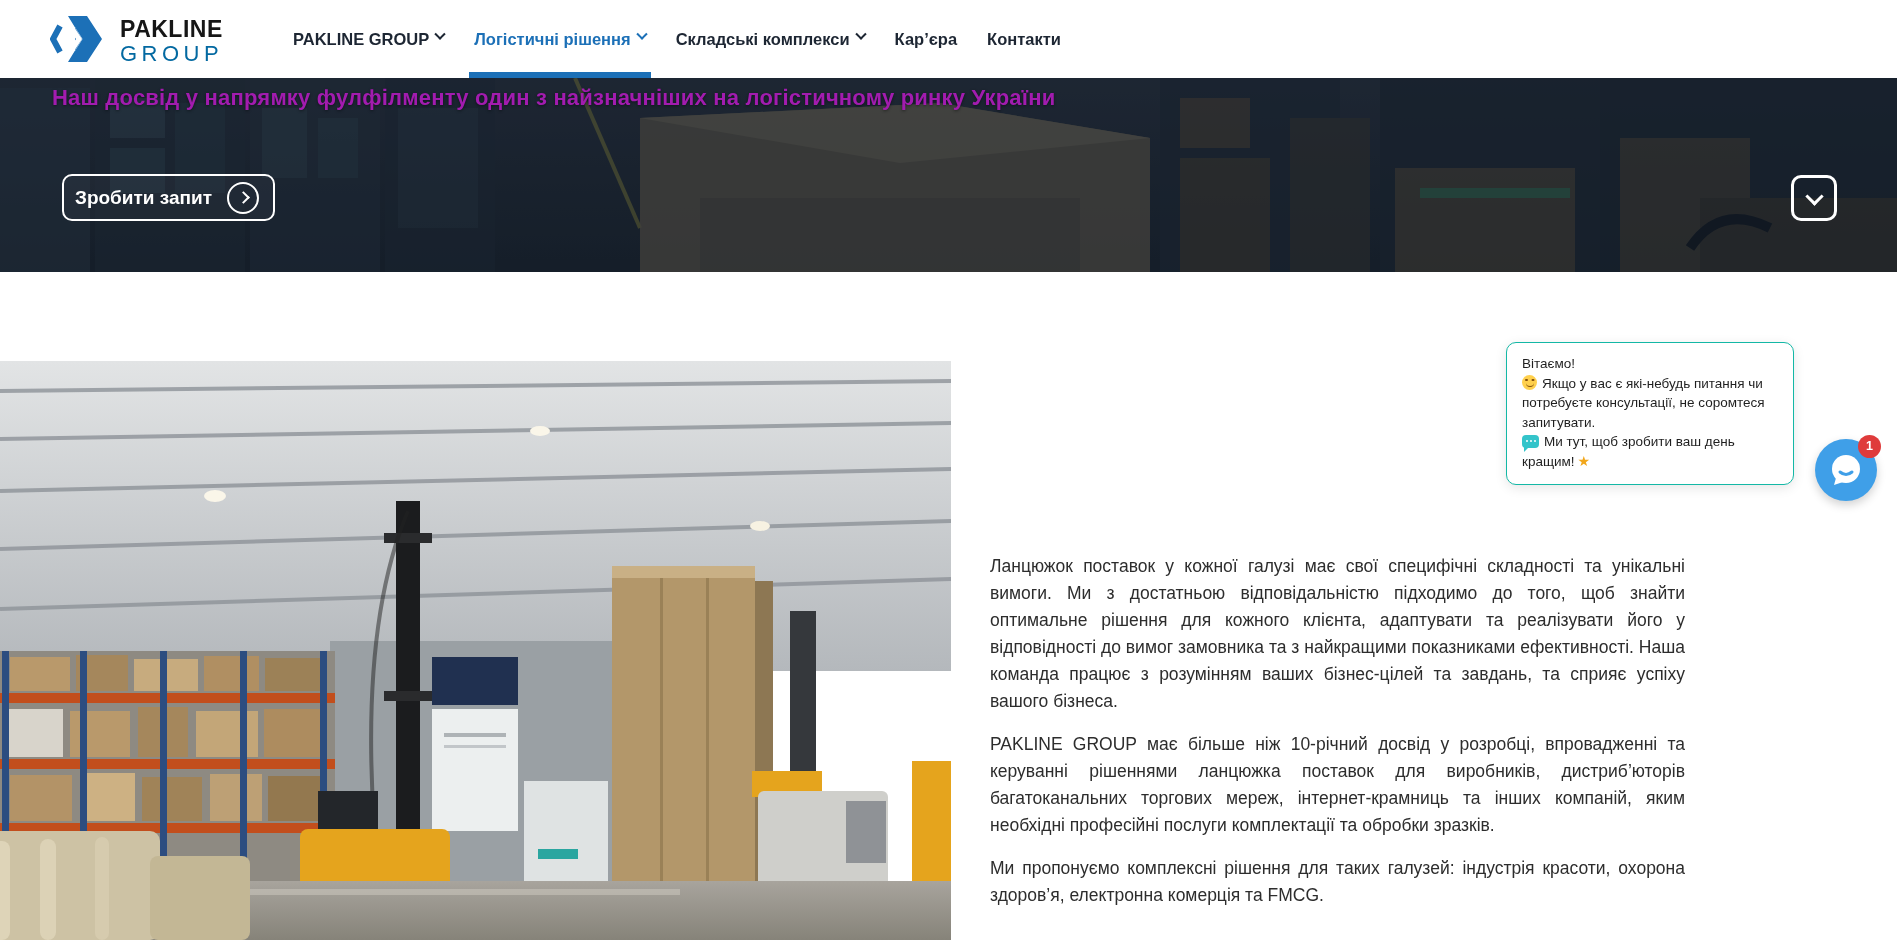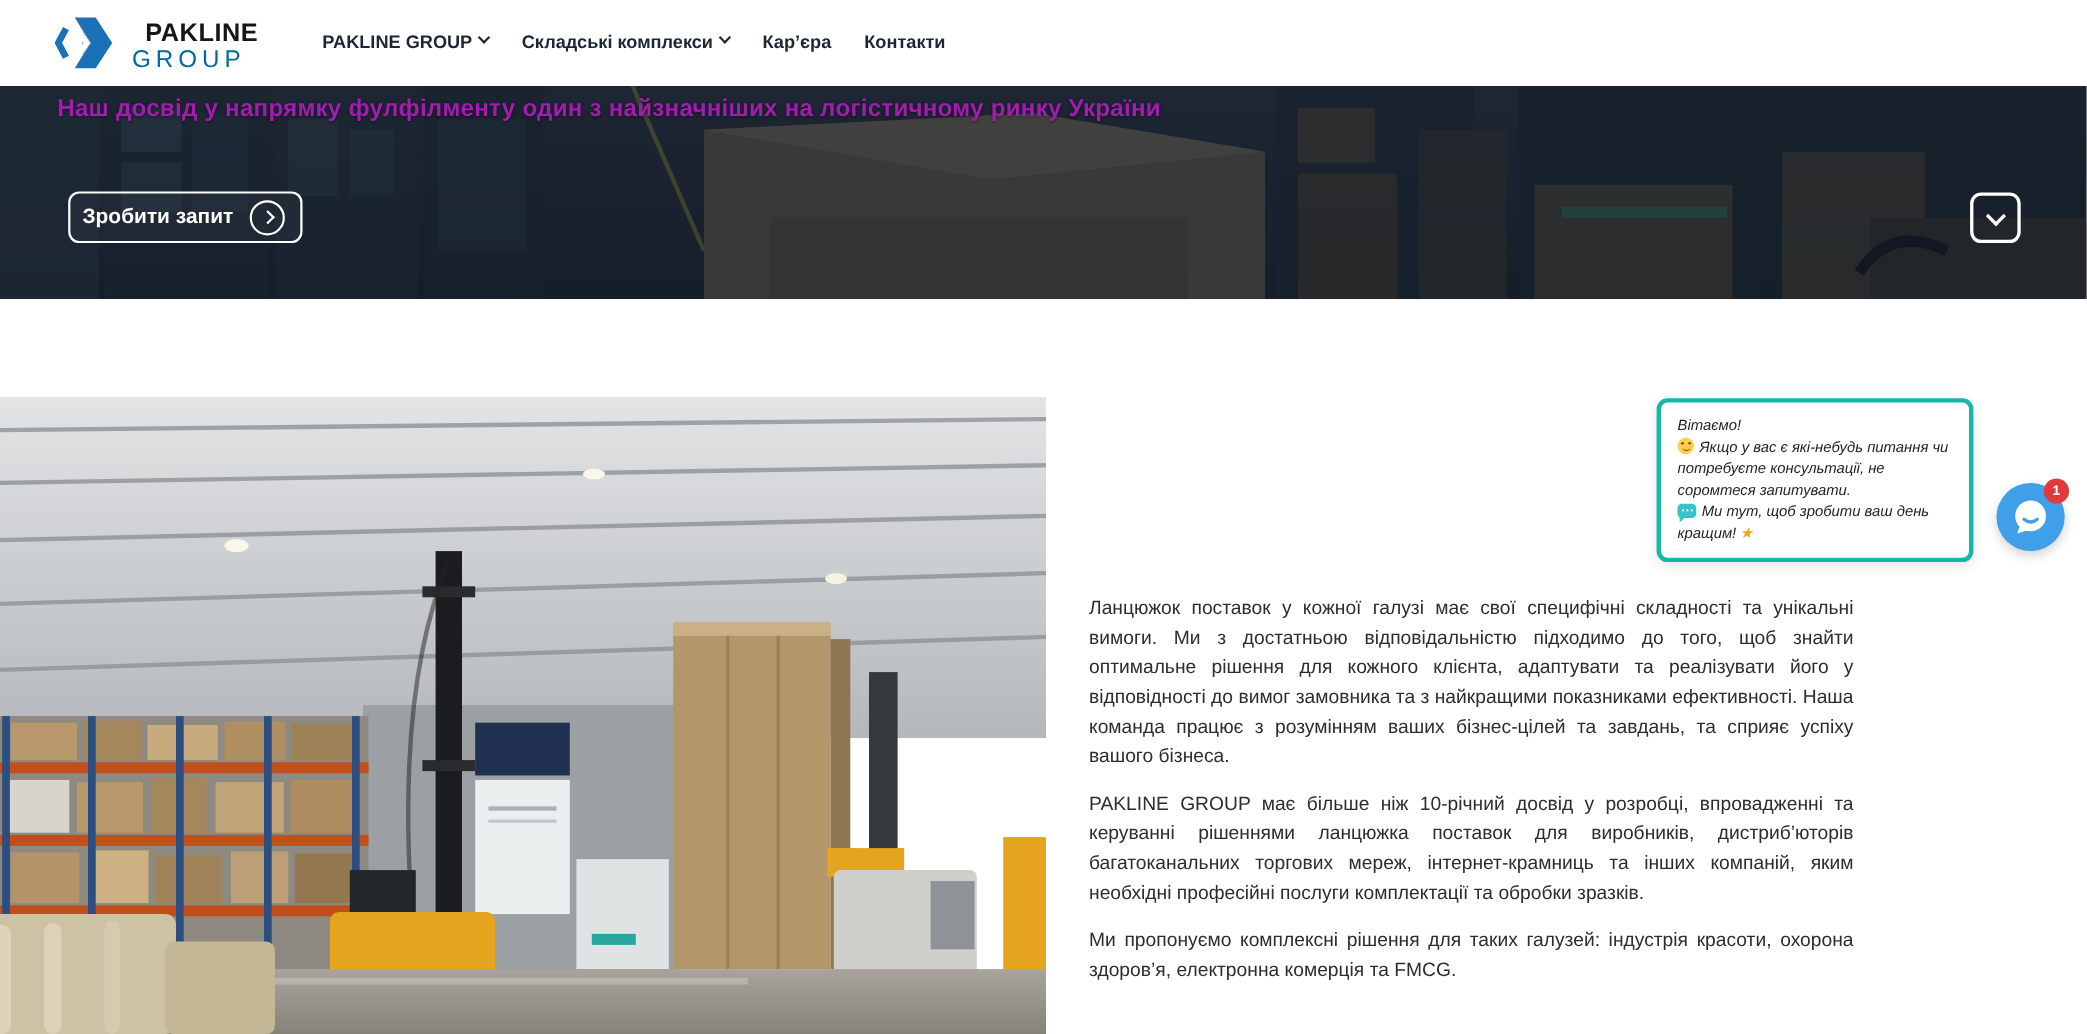--- a/index.html
+++ b/index.html
@@ -3,21 +3,21 @@
 <meta charset="utf-8">
 <style>
   * { margin:0; padding:0; box-sizing:border-box; }
   html,body { width:1897px; height:940px; }
   body { position:relative; overflow:hidden; background:#fff; font-family:"Liberation Sans", sans-serif; }
 
   
   .header { position:absolute; top:0; left:0; width:1897px; height:78px; background:#fff; z-index:30; }
   .logo { position:absolute; left:50px; top:14px; display:flex; align-items:center; gap:10px; cursor:pointer; }
   .logo-text { display:flex; flex-direction:column; line-height:1; }
-  .logo-line1 { font-size:23px; font-weight:800; color:#161616; letter-spacing:.5px;margin-left:12px; }
+  .logo-line1 { font-size:23px; font-weight:800; color:#161616; letter-spacing:.5px; }
   .logo-line2 { font-size:22px; font-weight:300; color:#0369a1; letter-spacing:4.5px; margin-top:2px; }
 
   .nav { position:absolute; left:293px; top:0; height:78px; display:flex; gap:30px; }
   .nav-item { position:relative; height:78px; display:flex; align-items:center; gap:7px;
               font-size:16.5px; font-weight:700; color:#1d2633; cursor:pointer; white-space:nowrap; }
   .nav-item.active { color:#1c70b7; }
   .nav-item.active::after { content:""; position:absolute; left:-5px; right:-5px; bottom:0; height:6px; background:#1c70b7; }
   .chev { width:8px; height:8px; border:solid currentColor; border-width:0 2.2px 2.2px 0;
           transform:rotate(45deg) translate(-2px,-2px); display:inline-block; margin-top:-4px; }
 
@@ -40,27 +40,27 @@
   .circle-arrow::after { content:""; position:absolute; left:10px; top:9.5px; width:7px; height:7px;
                          border:solid #fff; border-width:2.2px 2.2px 0 0; transform:rotate(45deg); }
   .btn-scroll { position:absolute; right:60px; top:97px; width:46px; height:46px; background:transparent;
                 border:3px solid #fff; border-radius:10px; cursor:pointer; }
   .btn-scroll .chev-big { width:13px; height:13px; border:solid #fff; border-width:0 3.5px 3.5px 0;
                           transform:rotate(45deg); display:inline-block; margin-top:-6px; }
 
   
   .content-photo { position:absolute; left:0; top:361px; width:951px; height:579px; overflow:hidden; }
   .content-photo svg { display:block; }
-  .article { position:absolute; left:990px; top:539px; width:695px; }
+  .article { position:absolute; left:990px; top:553px; width:695px; }
   .article p { font-size:17.5px; line-height:27px; color:#2d2d2d; text-align:justify; margin-bottom:16px; }
 
   
-  .chat-popup { position:absolute; left:1506px; top:362px; width:288px; background:#fff; border:4px solid #14b8a6;
+  .chat-popup { position:absolute; left:1506px; top:342px; width:288px; background:#fff; border:1px solid #14b8a6;
                 border-radius:10px; box-shadow:0 3px 12px rgba(0,0,0,.10); padding:11px 15px 13px;
-                font-size:13.5px; line-height:19.5px; color:#1f1f1f; z-index:20;font-style:italic; }
+                font-size:13.5px; line-height:19.5px; color:#1f1f1f; z-index:20; }
   .chat-popup .line { margin:0; }
   .emoji-smile { display:inline-block; width:15px; height:15px; border-radius:50%; background:#ffd04d;
                  position:relative; vertical-align:-2px; margin-right:5px; }
   .emoji-smile::before { content:""; position:absolute; left:3px; top:4px; width:2.5px; height:2.5px;
                          border-radius:50%; background:#84510f; box-shadow:6.5px 0 0 #84510f; }
   .emoji-smile::after { content:""; position:absolute; left:3.5px; top:6px; width:8px; height:5.5px;
                         border-bottom:1.8px solid #84510f; border-radius:0 0 8px 8px; }
   .emoji-bubble { display:inline-block; width:17px; height:13px; border-radius:4px; background:#34c4ca;
                   position:relative; vertical-align:-2px; margin-right:5px; }
   .emoji-bubble::before { content:""; position:absolute; bottom:-4px; left:2px;
@@ -91,20 +91,24 @@
     </span>
     <span class="logo-text">
       <span class="logo-line1">PAKLINE</span>
       <span class="logo-line2">GROUP</span>
     </span>
   </div>
 
   <nav class="nav">
     <div class="nav-item">
       <span>PAKLINE GROUP</span>
+      <span class="chev"></span>
+    </div>
+    <div class="nav-item active">
+      <span>Логістичні рішення</span>
       <span class="chev"></span>
     </div>
     <div class="nav-item">
       <span>Складські комплекси</span>
       <span class="chev"></span>
     </div>
     <div class="nav-item">
       <span>Кар’єра</span>
     </div>
     <div class="nav-item">

